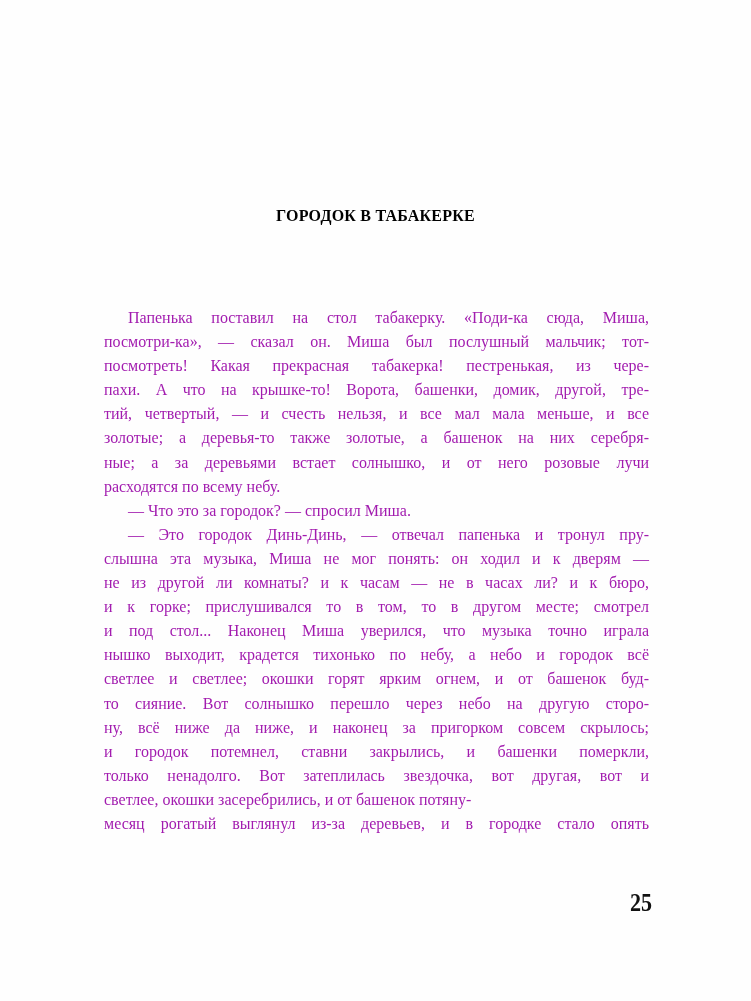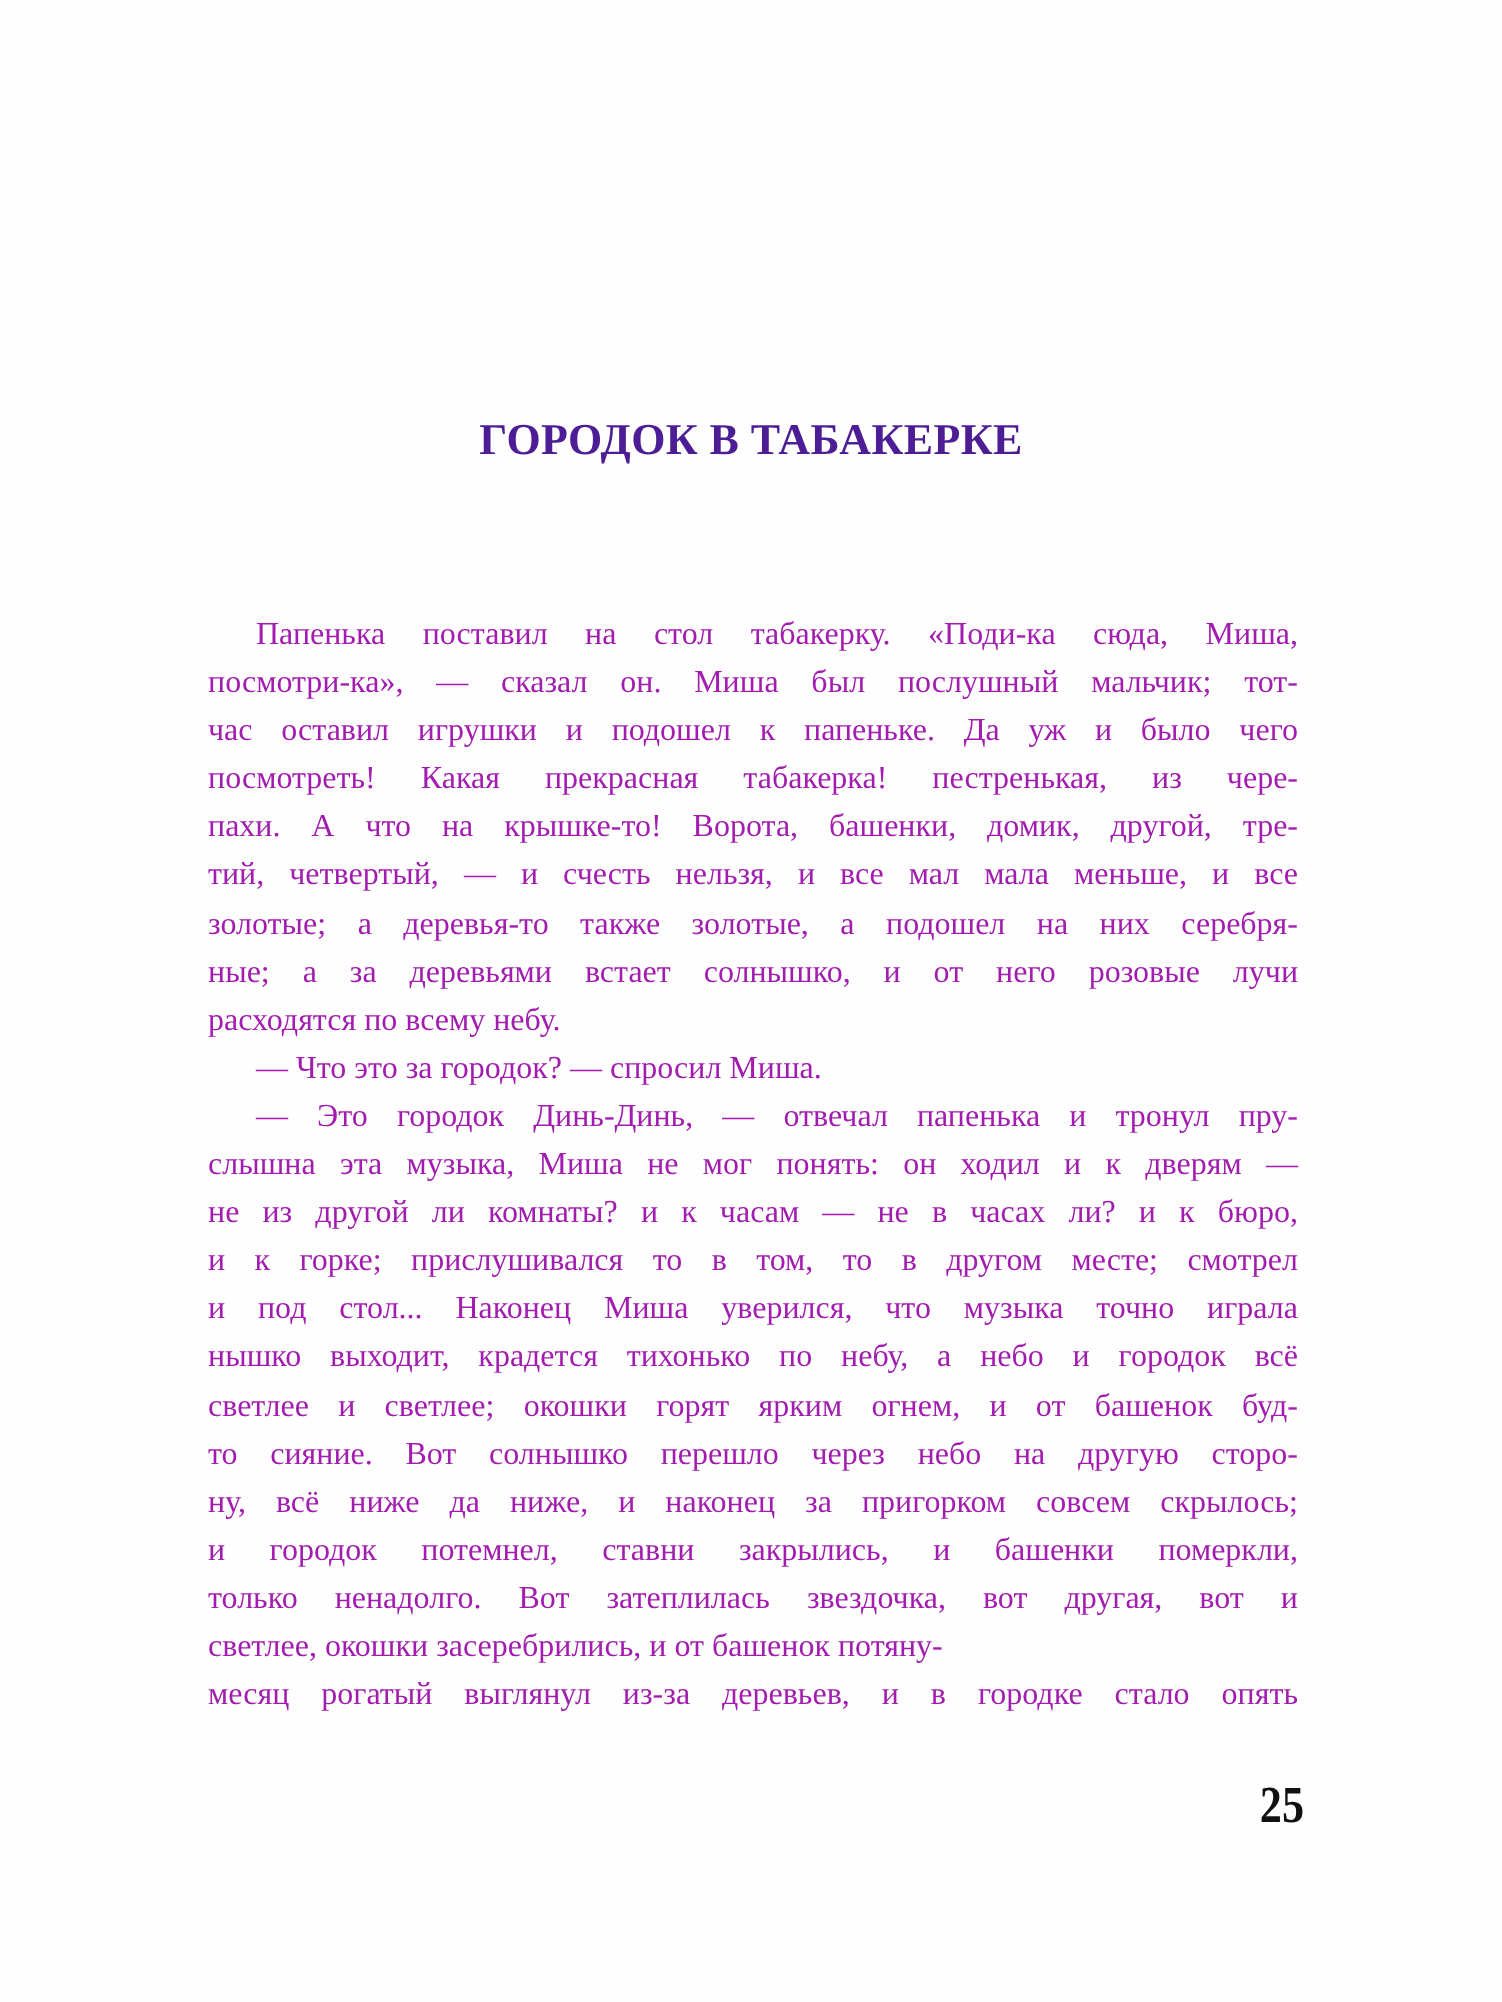--- a/index.html
+++ b/index.html
@@ -3,21 +3,21 @@
 <meta charset="utf-8">
 <style>
   html, body { margin: 0; padding: 0; }
   body {
     width: 751px; height: 1001px; background: #fefefe; position: relative; overflow: hidden;
     font-family: "DejaVu Serif", "Liberation Serif", serif; color: #1a1a1a;
   }
   .title {
     position: absolute; top: 207px; left: 0; width: 751px; text-align: center;
     font-family: "Liberation Serif", "DejaVu Serif", serif;
-    font-weight: bold; font-size: 22px; letter-spacing: 0.2px; color: #4c1d95;
+    font-weight: bold; font-size: 16px; letter-spacing: 0.2px; color: #000000;
   }
   .body-text {
     position: absolute; top: 306px; left: 104px; width: 545px;
     font-family: "Liberation Serif", "DejaVu Serif", serif;
     font-size: 16px; line-height: 24.1px; color: #a21caf;
   }
   .line { white-space: nowrap; display: block; text-align: justify; text-align-last: justify; height: 24.1px; }
   .line.last { text-align-last: left; }
   .line.indent { padding-left: 24px; }
   .page-number {
@@ -27,25 +27,24 @@
   }
 </style>
 </head>
 <body>
 
 <div class="title">ГОРОДОК В ТАБАКЕРКЕ</div>
 
 <div class="body-text" id="body-text">
     <span class="line indent">Папенька поставил на стол табакерку. «Поди-ка сюда, Миша,</span>
     <span class="line">посмотри-ка», — сказал он. Миша был послушный мальчик; тот-</span>
-    <span class="line">час оставил игрушки и подошел к папеньке. Да уж и было чего</span>
     <span class="line">посмотреть! Какая прекрасная табакерка! пестренькая, из чере-</span>
     <span class="line">пахи. А что на крышке-то! Ворота, башенки, домик, другой, тре-</span>
     <span class="line">тий, четвертый, — и счесть нельзя, и все мал мала меньше, и все</span>
-    <span class="line">золотые; а деревья-то также золотые, а подошел на них серебря-</span>
+    <span class="line">золотые; а деревья-то также золотые, а башенок на них серебря-</span>
     <span class="line">ные; а за деревьями встает солнышко, и от него розовые лучи</span>
     <span class="line last">расходятся по всему небу.</span>
     <span class="line indent last">— Что это за городок? — спросил Миша.</span>
     <span class="line indent">— Это городок Динь-Динь, — отвечал папенька и тронул пру-</span>
     <span class="line">слышна эта музыка, Миша не мог понять: он ходил и к дверям —</span>
     <span class="line">не из другой ли комнаты? и к часам — не в часах ли? и к бюро,</span>
     <span class="line">и к горке; прислушивался то в том, то в другом месте; смотрел</span>
     <span class="line">и под стол... Наконец Миша уверился, что музыка точно играла</span>
     <span class="line">нышко выходит, крадется тихонько по небу, а небо и городок всё</span>
     <span class="line">светлее и светлее; окошки горят ярким огнем, и от башенок буд-</span>

